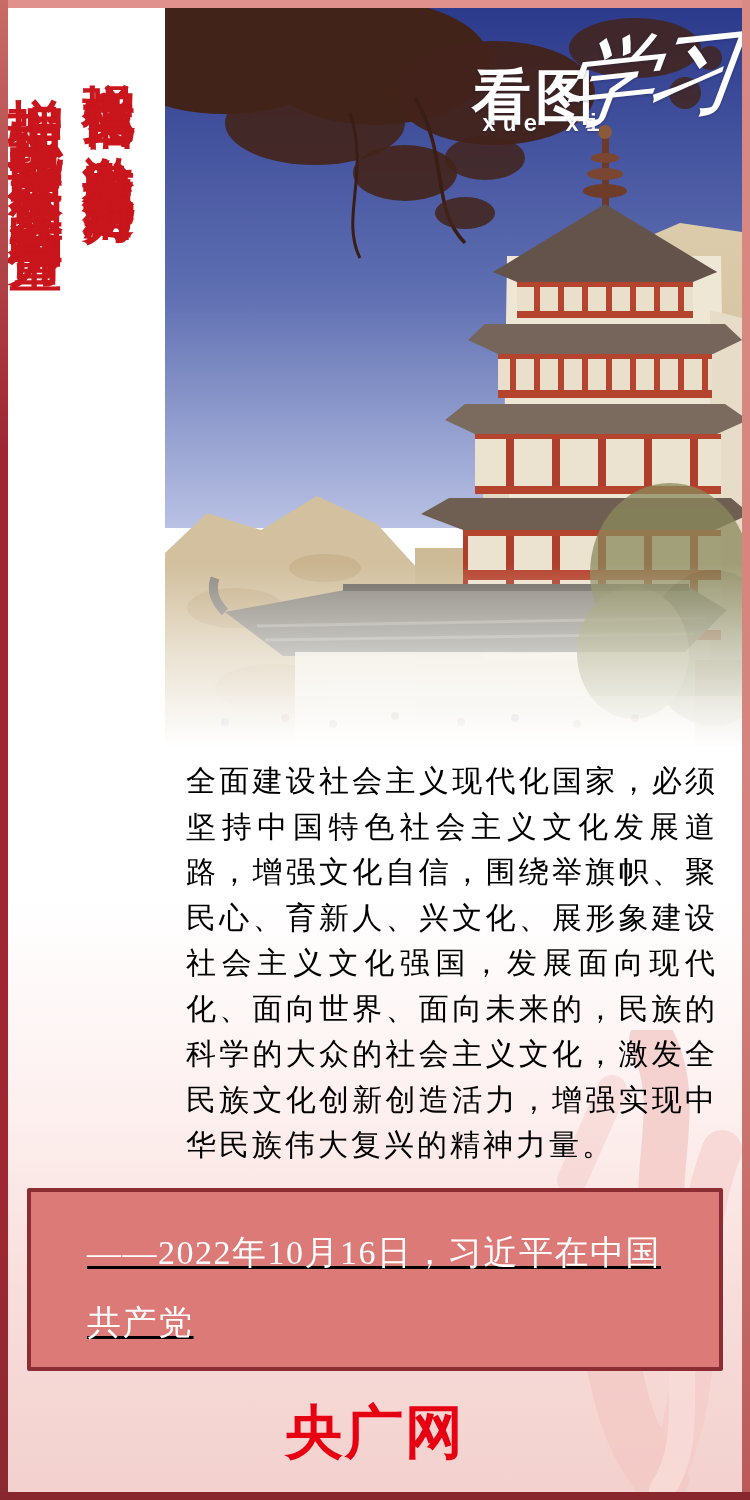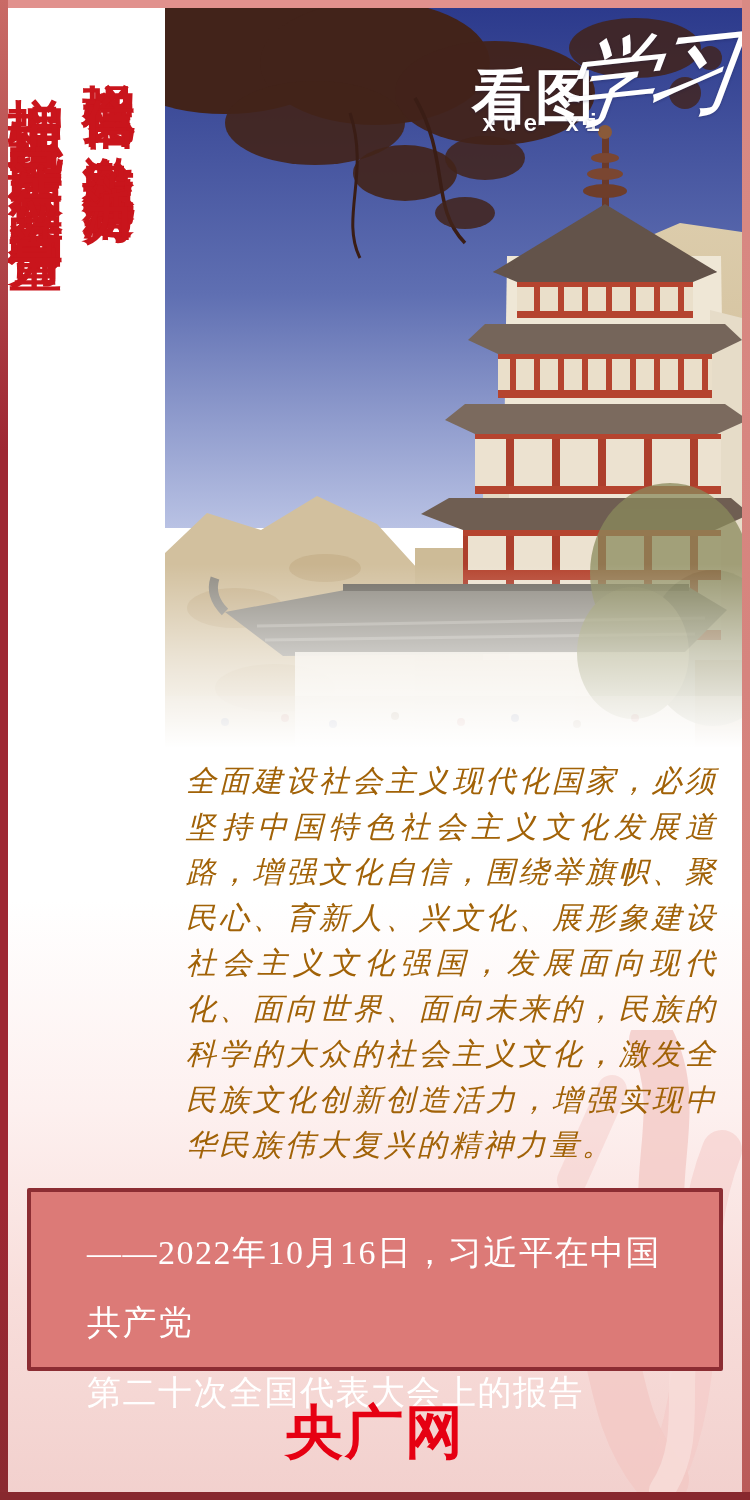--- a/index.html
+++ b/index.html
@@ -31,31 +31,31 @@
     font-weight:900;color:#c9151c;
     font-family:"Liberation Serif", serif;
     line-height:1.0;
   }
   .vcol-right{left:82px;top:42px;height:1130px;font-size:52px;letter-spacing:3px;}
   .vcol-left{left:8px;top:54px;height:1130px;font-size:55px;letter-spacing:9px;}
 
   
   .body-text{
     position:absolute;left:186px;top:758px;width:532px;z-index:3;
-    font-size:30px;line-height:45.5px;letter-spacing:3px;color:#a16207;
-    text-align:justify;text-align-last:left;font-style:italic;
+    font-size:30px;line-height:45.5px;letter-spacing:3px;color:#000000;
+    text-align:justify;text-align-last:left;
   }
 
   
   .watermark{position:absolute;right:8px;top:1030px;width:210px;height:462px;z-index:1;}
 
   
   .quote{
     position:absolute;left:27px;top:1188px;width:696px;height:183px;z-index:2;
-    background:#dc7a77;border:4px solid #8c2d33;border-radius:2px;box-sizing:border-box;
+    background:#dc7a77;border:4px solid #8c2d33;border-radius:2px;box-sizing:border-box;text-decoration:underline;
   }
   .quote-inner{padding:26px 36px 0 56px;color:#ffffff;font-size:34px;line-height:70px;letter-spacing:1.5px;}
 
   
   .footer-logo{
     position:absolute;left:0;top:1394px;width:750px;z-index:2;text-align:center;
     font-family:"Liberation Sans",sans-serif;font-weight:900;font-size:58px;color:#e60012;letter-spacing:2px;
   }
 </style>
 </head>
@@ -210,21 +210,20 @@
     <path d="M80,60 L40,150" stroke-width="30" opacity="0.6"></path>
   </g>
   <g fill="none" stroke="#f8ddda" opacity="0.8" stroke-linecap="round">
     <path d="M170,260 C130,330 170,400 130,460" stroke-width="26"></path>
   </g>
 </svg>
 
 <div class="quote">
   <div class="quote-inner">
     <div>——2022年10月16日，习近平在中国共产党</div>
-    <div>第二十次全国代表大会上的报告</div>
   </div>
 </div>
 
 <div class="footer-logo">央广网</div>
 
 <div class="frame frame-top"></div>
 <div class="frame frame-left"></div>
 <div class="frame frame-right"></div>
 <div class="frame frame-bottom"></div>
 

